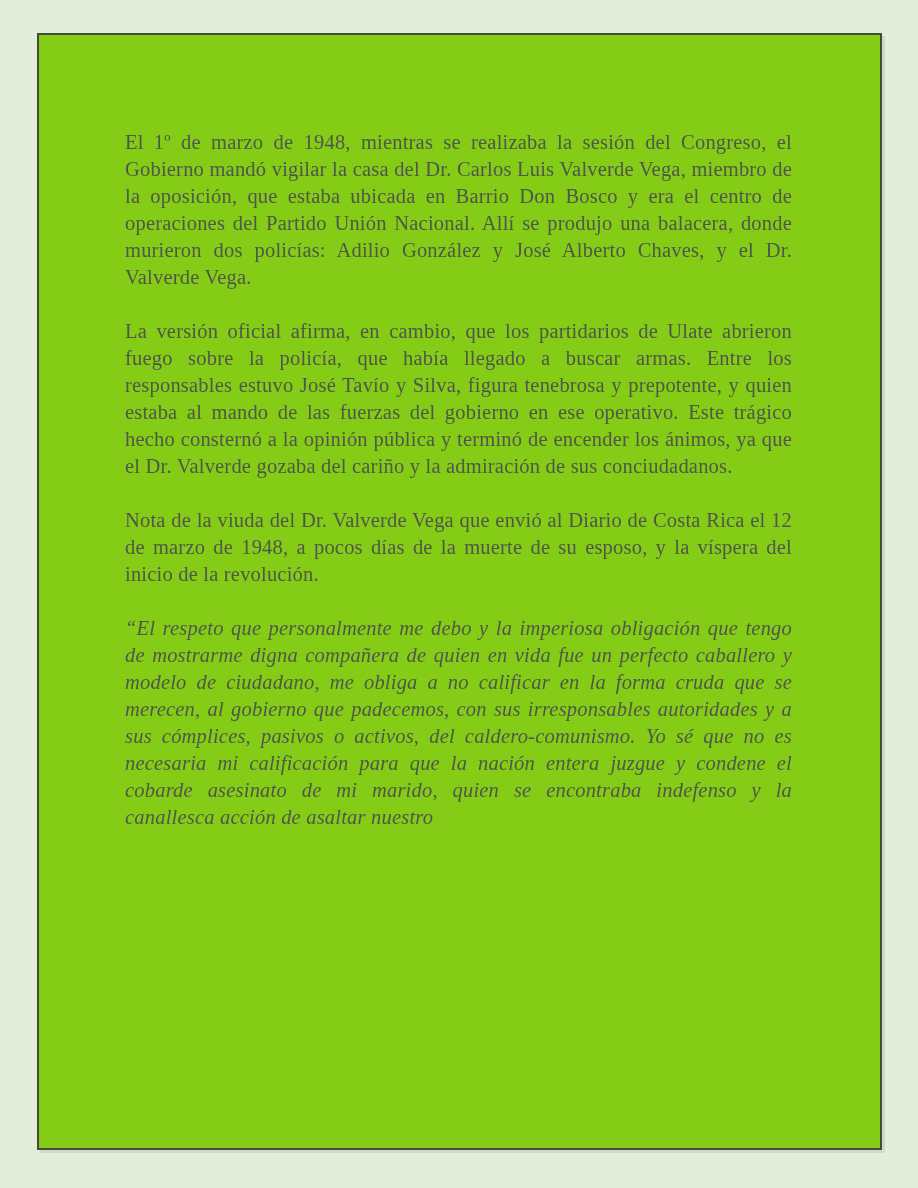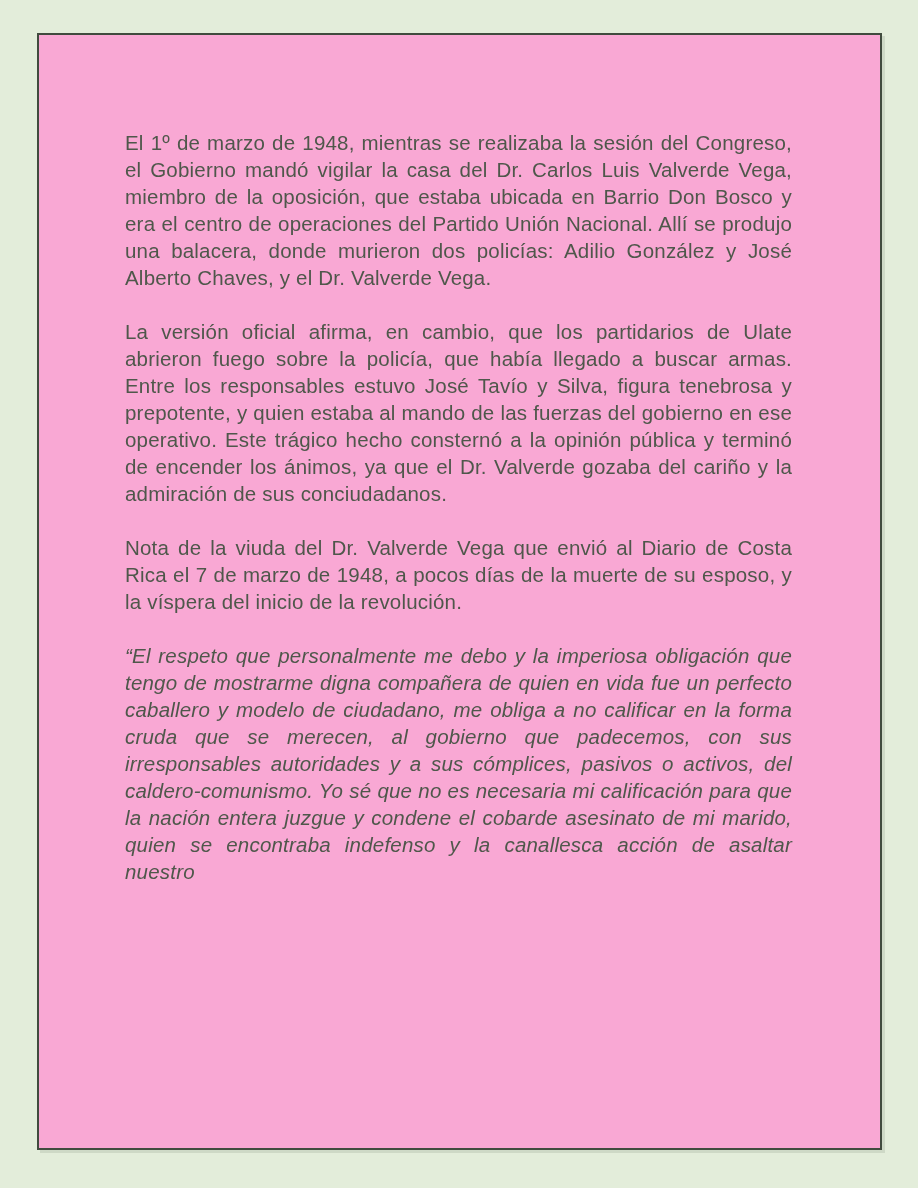--- a/index.html
+++ b/index.html
@@ -16,21 +16,22 @@
   }
   .page-frame {
     position: absolute;
     left: 37px;
     top: 33px;
     width: 845px;
     height: 1117px;
     box-sizing: border-box;
     border: 2px solid #414b3e;
     box-shadow: 3px 3px 0 rgba(60, 70, 55, 0.12);
-    background: #f9a8d4;
+    background: #84cc16;
+    font-family: Liberation Serif, serif;
   }
   .text-content {
     position: absolute;
     left: 86px;
     right: 88px;
     top: 94px;
   }
   .text-content p {
     margin: 0 0 27px 0;
     font-size: 20.5px;
@@ -44,16 +45,16 @@
     font-style: italic;
   }
 </style>
 </head>
 <body>
 
 <div class="page-frame">
   <div class="text-content">
     <p>El 1º de marzo de 1948, mientras se realizaba la sesión del Congreso, el Gobierno mandó vigilar la casa del Dr. Carlos Luis Valverde Vega, miembro de la oposición, que estaba ubicada en Barrio Don Bosco y era el centro de operaciones del Partido Unión Nacional. Allí se produjo una balacera, donde murieron dos policías: Adilio González y José Alberto Chaves, y el Dr. Valverde Vega.</p>
     <p>La versión oficial afirma, en cambio, que los partidarios de Ulate abrieron fuego sobre la policía, que había llegado a buscar armas. Entre los responsables estuvo José Tavío y Silva, figura tenebrosa y prepotente, y quien estaba al mando de las fuerzas del gobierno en ese operativo. Este trágico hecho consternó a la opinión pública y terminó de encender los ánimos, ya que el Dr. Valverde gozaba del cariño y la admiración de sus conciudadanos.</p>
-    <p>Nota de la viuda del Dr. Valverde Vega que envió al Diario de Costa Rica el 7 de marzo de 1948, a pocos días de la muerte de su esposo, y la víspera del inicio de la revolución.</p>
+    <p>Nota de la viuda del Dr. Valverde Vega que envió al Diario de Costa Rica el 12 de marzo de 1948, a pocos días de la muerte de su esposo, y la víspera del inicio de la revolución.</p>
     <p class="italic">“El respeto que personalmente me debo y la imperiosa obligación que tengo de mostrarme digna compañera de quien en vida fue un perfecto caballero y modelo de ciudadano, me obliga a no calificar en la forma cruda que se merecen, al gobierno que padecemos, con sus irresponsables autoridades y a sus cómplices, pasivos o activos, del caldero-comunismo. Yo sé que no es necesaria mi calificación para que la nación entera juzgue y condene el cobarde asesinato de mi marido, quien se encontraba indefenso y la canallesca acción de asaltar nuestro</p>
   </div>
 </div>
 
 </body></html>

